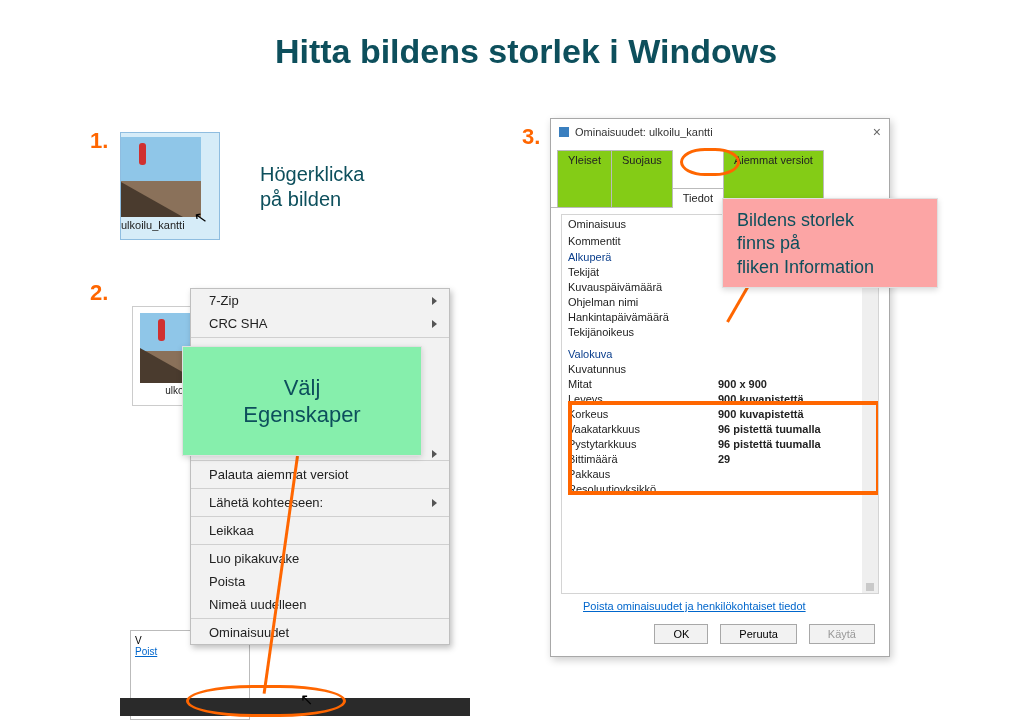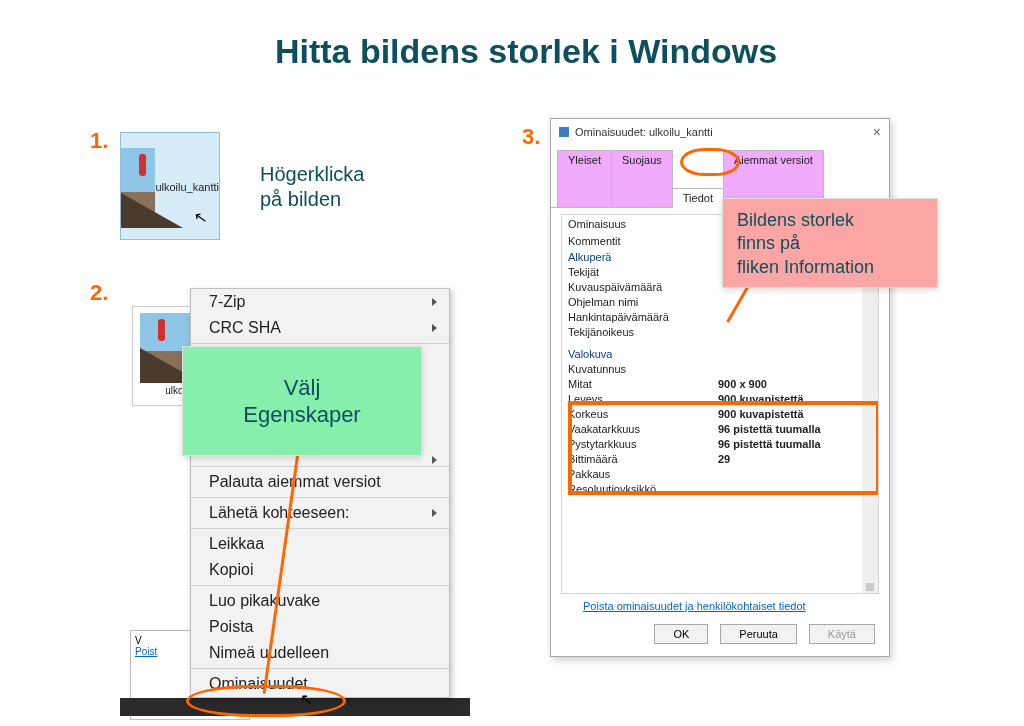--- a/index.html
+++ b/index.html
@@ -26,21 +26,21 @@
     position: absolute;
   }
 
   
   .step1 { position: absolute; top: 128px; left: 90px; width: 410px; }
   .step1 .step-num { top: 0; left: 0; }
   .thumb {
     position: absolute; top: 4px; left: 30px;
     width: 100px; height: 108px;
     background: #d6ecf8; border: 1px solid #8fbde0;
-    display: flex; flex-direction: row; align-items: center;
+    display: flex; flex-direction: column; align-items: flex-start;
   }
   .thumb-img {
     width: 80px; height: 80px; margin-top: 4px;
     background: linear-gradient(#8fc6e8 0 55%, #8a715a 55% 100%);
     position: relative;
   }
   .thumb-img::before { 
     content:""; position:absolute; left:0; bottom:0; width:0; height:0;
     border-left:0px solid transparent; border-right:62px solid transparent;
     border-bottom:35px solid #4a3b2e;
@@ -64,21 +64,21 @@
   .step2 .step-num { top: 0; left: 0; }
   .bg-thumb2 {
     position:absolute; top:26px; left:42px; width:85px; height:100px;
     background:#fff; border:1px solid #ccc;
   }
   .bg-thumb2 .thumb-img{ width:70px;height:70px;margin:6px auto 0; }
   .bg-thumb2 .thumb-caption{ text-align:center; font-size:10px; }
   .ctxmenu {
     position:absolute; top:8px; left:100px; width:260px;
     background:#f2f2f2; border:1px solid #bfbfbf; box-shadow:2px 3px 6px rgba(0,0,0,.25);
-    font-size:16px; color:#222;
+    font-size:13px; color:#222;
   }
   .ctxmenu .mi { padding:4px 14px 4px 18px; position:relative; }
   .ctxmenu .mi.arrow::after{
     content:""; position:absolute; right:12px; top:50%; transform:translateY(-50%);
     border-left:5px solid #555; border-top:4px solid transparent; border-bottom:4px solid transparent;
   }
   .ctxmenu hr{ border:none; border-top:1px solid #d0d0d0; margin:2px 0;}
   .ctxmenu .pad { height: 110px; } 
   .prop-circle {
     position:absolute; left:96px; top:405px; width:160px; height:32px;
@@ -116,21 +116,21 @@
   .propdlg .titlebar{
     display:flex; align-items:center; padding:5px 8px 10px; font-size:11px; color:#333;
   }
   .propdlg .titlebar .icn{
     width:10px;height:10px; background:#3a7fbf; margin-right:6px;
   }
   .propdlg .close{
     margin-left:auto; font-size:14px; color:#666;
   }
   .tabs { display:flex; gap:0; border-bottom:1px solid #bbb; padding:0 6px;}
-  .tab { padding:3px 10px 4px; border:1px solid #bbb; border-bottom:none; background:#f0abfc; font-size:11px; margin-right:-1px;}
+  .tab { padding:3px 10px 4px; border:1px solid #bbb; border-bottom:none; background:#84cc16; font-size:11px; margin-right:-1px;}
   .tab.active{ background:#fff; position:relative; top:1px;margin-top:37px; }
   .tab-circle{
     position:absolute; top:30px; left:158px; width:60px; height:28px;
     border:3px solid #ff6600; border-radius:50%/60%; pointer-events:none;
   }
   .propcontent{
     margin:6px 10px 0; border:1px solid #d4d4d4; height: 380px; overflow:hidden; position:relative;
   }
   .propcontent .hdr{
     display:flex; padding:3px 6px; font-size:11px;gap:38px;
@@ -212,21 +212,20 @@
     <div class="mi arrow">CRC SHA</div>
     <hr>
     <div class="pad"></div>
     <div class="mi arrow"></div>
     <hr>
     <div class="mi">Palauta aiemmat versiot</div>
     <hr>
     <div class="mi arrow">Lähetä kohteeseen:</div>
     <hr>
     <div class="mi">Leikkaa</div>
-    <div class="mi">Kopioi</div>
     <hr>
     <div class="mi">Luo pikakuvake</div>
     <div class="mi">Poista</div>
     <div class="mi">Nimeä uudelleen</div>
     <hr>
     <div class="mi">Ominaisuudet</div>
   </div>
 
   <div class="line2"></div>
   <div class="callout2">

